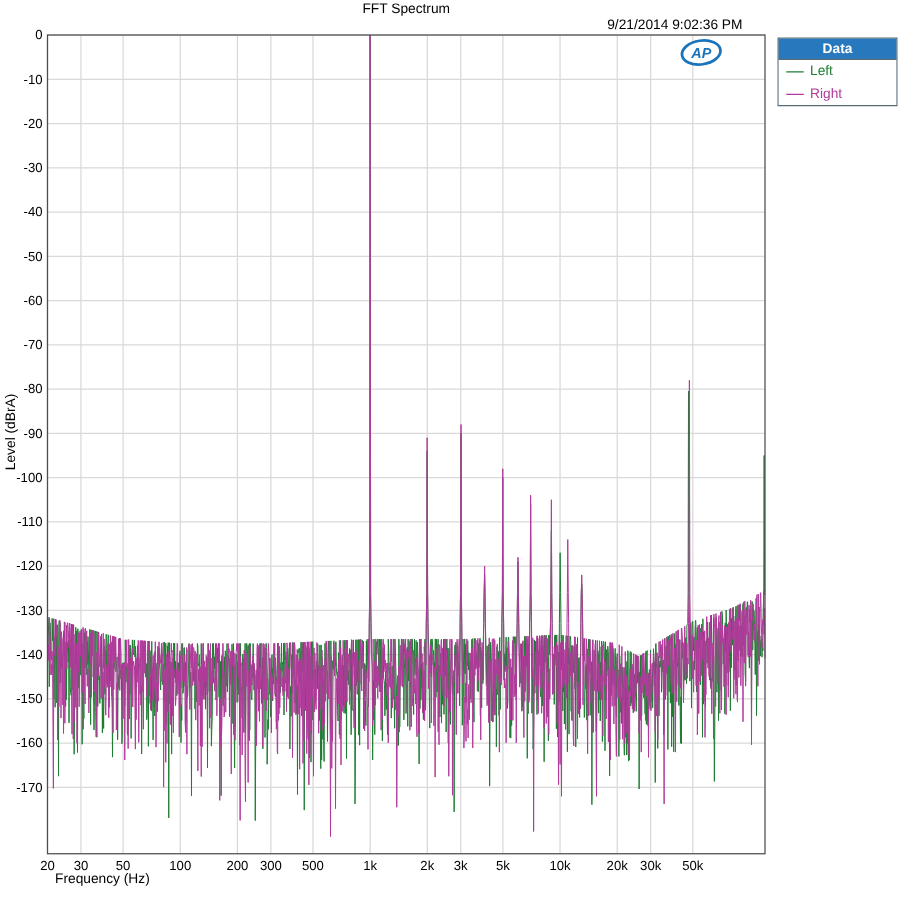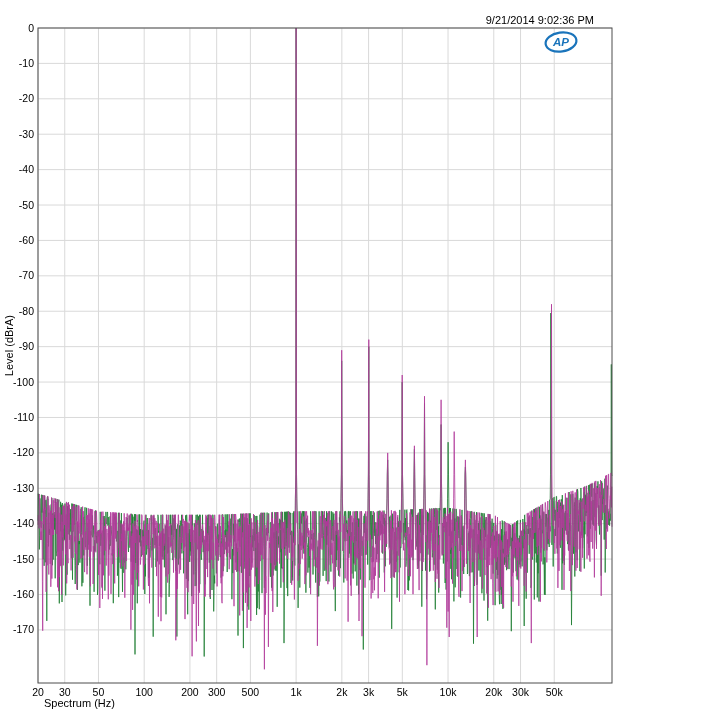--- a/index.html
+++ b/index.html
@@ -88,24 +88,36 @@
       <text x="34" y="562.581081081081" text-anchor="end" font-size="10.5" font-family="Liberation Sans, sans-serif">-150</text>
       <line x1="38" y1="594.4864864864865" x2="612" y2="594.4864864864865" stroke="#d9d9d9" stroke-width="1"></line>
       <text x="34" y="597.9864864864865" text-anchor="end" font-size="10.5" font-family="Liberation Sans, sans-serif">-160</text>
       <line x1="38" y1="629.8918918918919" x2="612" y2="629.8918918918919" stroke="#d9d9d9" stroke-width="1"></line>
       <text x="34" y="633.3918918918919" text-anchor="end" font-size="10.5" font-family="Liberation Sans, sans-serif">-170</text>
       <path d="M38.0 520.8L38.3 493.7L38.7 499.6L39.0 509.1L39.4 549.4L39.7 535.8L40.0 498.4L40.4 510.1L40.7 524.8L41.0 527.0L41.4 527.8L41.7 494.7L42.1 512.6L42.4 507.9L42.7 495.0L43.1 559.3L43.4 533.8L43.7 511.1L44.1 565.8L44.4 495.5L44.8 514.0L45.1 500.3L45.4 562.3L45.8 500.3L46.1 499.8L46.4 506.2L46.8 620.9L47.1 497.9L47.5 496.4L47.8 499.5L48.1 498.9L48.5 546.4L48.8 512.8L49.1 533.2L49.5 529.2L49.8 535.0L50.2 522.6L50.5 522.5L50.8 507.9L51.2 504.4L51.5 528.6L51.9 497.9L52.2 541.0L52.5 565.2L52.9 513.4L53.2 559.6L53.5 513.0L53.9 521.2L54.2 514.6L54.6 529.5L54.9 512.0L55.2 578.3L55.6 498.7L55.9 522.5L56.2 550.1L56.6 553.7L56.9 556.2L57.3 499.2L57.6 539.7L57.9 551.6L58.3 502.7L58.6 502.7L58.9 499.7L59.3 603.4L59.6 568.3L60.0 563.9L60.3 535.1L60.6 501.8L61.0 531.3L61.3 504.7L61.6 541.6L62.0 602.0L62.3 503.0L62.7 543.9L63.0 550.6L63.3 528.7L63.7 541.1L64.0 506.5L64.4 539.7L64.7 531.9L65.0 503.5L65.4 534.6L65.7 595.4L66.0 557.1L66.4 514.3L66.7 545.7L67.1 574.7L67.4 511.6L67.7 506.2L68.1 534.4L68.4 502.5L68.7 527.1L69.1 507.9L69.4 539.8L69.8 513.2L70.1 531.6L70.4 509.2L70.8 525.6L71.1 545.3L71.4 558.2L71.8 503.5L72.1 531.8L72.5 579.7L72.8 503.8L73.1 531.6L73.5 506.0L73.8 519.4L74.1 524.9L74.5 504.3L74.8 552.3L75.2 584.0L75.5 565.2L75.8 504.7L76.2 504.8L76.5 520.4L76.9 505.0L77.2 575.9L77.5 589.8L77.9 524.3L78.2 565.1L78.5 531.0L78.9 537.9L79.2 544.1L79.6 541.1L79.9 562.7L80.2 530.5L80.6 515.3L80.9 536.5L81.2 507.2L81.6 532.7L81.9 586.3L82.3 537.7L82.6 561.9L82.9 582.8L83.3 519.6L83.6 517.1L83.9 555.4L84.3 527.0L84.6 518.8L85.0 507.3L85.3 544.2L85.6 547.2L86.0 530.2L86.3 515.1L86.6 507.8L87.0 547.8L87.3 565.8L87.7 527.8L88.0 523.3L88.3 526.8L88.7 544.6L89.0 519.4L89.4 555.3L89.7 566.7L90.0 605.7L90.4 531.1L90.7 551.3L91.0 535.0L91.4 535.1L91.7 529.3L92.1 519.8L92.4 515.4L92.7 537.3L93.1 534.3L93.4 530.5L93.7 525.5L94.1 591.8L94.4 552.6L94.8 540.1L95.1 550.8L95.4 510.4L95.8 513.6L96.1 536.9L96.4 536.1L96.8 543.3L97.1 531.8L97.5 595.0L97.8 588.1L98.1 530.3L98.5 533.0L98.8 536.5L99.2 530.4L99.5 553.9L99.8 564.3L100.2 511.8L100.5 526.4L100.8 545.8L101.2 532.8L101.5 534.6L101.9 541.5L102.2 588.2L102.5 575.8L102.9 540.2L103.2 516.2L103.5 521.2L103.9 555.3L104.2 516.0L104.6 526.3L104.9 590.7L105.2 528.1L105.6 527.3L105.9 511.9L106.2 523.1L106.6 523.8L106.9 521.7L107.3 512.0L107.6 512.0L107.9 525.6L108.3 517.1L108.6 554.9L108.9 544.2L109.3 549.5L109.6 529.3L110.0 516.4L110.3 545.8L110.6 544.3L111.0 525.8L111.3 529.7L111.7 534.8L112.0 536.4L112.3 555.7L112.7 553.2L113.0 549.2L113.3 603.2L113.7 544.2L114.0 514.0L114.4 516.4L114.7 519.9L115.0 520.7L115.4 530.8L115.7 516.4L116.0 518.7L116.4 541.3L116.7 538.4L117.1 530.9L117.4 575.7L117.7 572.1L118.1 523.8L118.4 512.8L118.7 597.1L119.1 512.9L119.4 519.4L119.8 528.4L120.1 562.7L120.4 528.8L120.8 520.4L121.1 568.9L121.4 513.1L121.8 556.4L122.1 557.1L122.5 591.9L122.8 532.9L123.1 530.1L123.5 547.9L123.8 572.8L124.2 557.5L124.5 562.6L124.8 530.5L125.2 537.4L125.5 549.0L125.8 569.3L126.2 555.2L126.5 532.0L126.9 522.4L127.2 518.0L127.5 528.6L127.9 536.4L128.2 547.6L128.5 552.0L128.9 529.5L129.2 515.7L129.6 525.6L129.9 547.7L130.2 544.3L130.6 538.7L130.9 531.3L131.2 561.7L131.6 513.8L131.9 514.7L132.3 535.7L132.6 514.6L132.9 579.5L133.3 555.2L133.6 562.1L133.9 516.7L134.3 526.3L134.6 514.1L135.0 654.4L135.3 557.3L135.6 514.2L136.0 563.0L136.3 547.5L136.7 529.3L137.0 554.0L137.3 603.3L137.7 530.2L138.0 552.1L138.3 565.5L138.7 535.9L139.0 514.4L139.4 542.2L139.7 514.5L140.0 542.3L140.4 529.0L140.7 546.3L141.0 540.5L141.4 556.6L141.7 553.3L142.1 529.7L142.4 538.3L142.7 530.3L143.1 536.6L143.4 546.5L143.7 523.2L144.1 520.6L144.4 551.4L144.8 594.0L145.1 563.8L145.4 576.4L145.8 515.8L146.1 514.8L146.4 554.6L146.8 550.9L147.1 518.5L147.5 518.0L147.8 537.5L148.1 549.1L148.5 530.0L148.8 577.9L149.2 567.5L149.5 548.4L149.8 557.8L150.2 556.2L150.5 545.7L150.8 534.9L151.2 514.8L151.5 520.1L151.9 550.4L152.2 544.8L152.5 537.9L152.9 559.8L153.2 636.7L153.5 516.7L153.9 515.7L154.2 520.1L154.6 535.2L154.9 545.0L155.2 534.5L155.6 528.0L155.9 566.9L156.2 558.2L156.6 536.2L156.9 537.0L157.3 561.4L157.6 549.7L157.9 514.8L158.3 516.7L158.6 532.6L158.9 530.9L159.3 533.3L159.6 545.8L160.0 536.9L160.3 537.2L160.6 556.2L161.0 514.8L161.3 540.7L161.7 553.3L162.0 556.8L162.3 556.3L162.7 514.8L163.0 559.2L163.3 533.7L163.7 550.8L164.0 533.5L164.4 567.3L164.7 538.5L165.0 549.6L165.4 526.6L165.7 525.6L166.0 614.3L166.4 523.9L166.7 514.8L167.1 531.6L167.4 553.5L167.7 526.4L168.1 527.0L168.4 552.7L168.7 537.0L169.1 596.9L169.4 584.4L169.8 573.2L170.1 514.8L170.4 535.3L170.8 514.8L171.1 546.2L171.4 525.4L171.8 534.8L172.1 527.3L172.5 514.8L172.8 560.1L173.1 540.2L173.5 537.4L173.8 518.3L174.2 530.2L174.5 515.1L174.8 514.8L175.2 557.7L175.5 520.7L175.8 570.8L176.2 549.0L176.5 528.9L176.9 636.5L177.2 529.0L177.5 524.4L177.9 528.6L178.2 546.7L178.5 564.5L178.9 539.8L179.2 534.5L179.6 525.4L179.9 558.5L180.2 520.6L180.6 522.6L180.9 549.1L181.2 548.2L181.6 514.8L181.9 553.4L182.3 538.4L182.6 523.9L182.9 526.3L183.3 534.3L183.6 573.3L183.9 543.2L184.3 543.8L184.6 544.6L185.0 546.4L185.3 530.7L185.6 515.3L186.0 531.8L186.3 578.9L186.7 514.8L187.0 522.3L187.3 579.3L187.7 614.3L188.0 533.2L188.3 581.1L188.7 528.1L189.0 523.3L189.4 528.6L189.7 561.9L190.0 529.2L190.4 551.3L190.7 535.0L191.0 555.7L191.4 521.5L191.7 596.1L192.1 554.5L192.4 514.8L192.7 545.6L193.1 549.3L193.4 554.5L193.7 574.4L194.1 523.5L194.4 523.4L194.8 530.9L195.1 586.1L195.4 571.4L195.8 531.5L196.1 514.8L196.4 585.8L196.8 548.2L197.1 514.8L197.5 514.8L197.8 524.8L198.1 523.0L198.5 516.3L198.8 591.0L199.2 516.2L199.5 514.8L199.8 584.2L200.2 514.8L200.5 540.4L200.8 552.5L201.2 559.9L201.5 559.5L201.9 529.0L202.2 542.3L202.5 514.8L202.9 535.9L203.2 552.1L203.5 538.2L203.9 551.5L204.2 656.5L204.6 586.8L204.9 539.7L205.2 584.3L205.6 556.0L205.9 531.1L206.2 527.4L206.6 541.7L206.9 517.8L207.3 560.2L207.6 533.9L207.9 514.8L208.3 535.1L208.6 514.8L208.9 538.4L209.3 562.7L209.6 535.8L210.0 525.9L210.3 599.0L210.6 541.1L211.0 523.3L211.3 517.7L211.7 541.3L212.0 590.0L212.3 535.8L212.7 514.8L213.0 514.8L213.3 517.9L213.7 611.4L214.0 590.3L214.4 575.6L214.7 583.4L215.0 545.3L215.4 537.4L215.7 526.3L216.0 539.0L216.4 573.4L216.7 549.1L217.1 545.1L217.4 524.2L217.7 523.7L218.1 560.7L218.4 534.6L218.7 547.0L219.1 526.7L219.4 519.5L219.8 537.9L220.1 557.1L220.4 557.1L220.8 541.4L221.1 577.7L221.5 537.6L221.8 531.2L222.1 514.6L222.5 546.6L222.8 514.6L223.1 571.2L223.5 548.2L223.8 538.8L224.2 554.1L224.5 530.2L224.8 529.5L225.2 514.4L225.5 537.2L225.8 529.6L226.2 532.2L226.5 553.1L226.9 514.4L227.2 572.0L227.5 523.3L227.9 514.3L228.2 527.4L228.5 525.2L228.9 541.7L229.2 526.2L229.6 556.9L229.9 557.4L230.2 518.6L230.6 526.7L230.9 542.5L231.2 531.0L231.6 514.2L231.9 599.2L232.3 552.9L232.6 549.0L232.9 573.1L233.3 523.8L233.6 555.5L234.0 514.1L234.3 528.6L234.6 541.5L235.0 522.7L235.3 520.1L235.6 524.1L236.0 562.4L236.3 543.5L236.7 555.3L237.0 571.3L237.3 552.9L237.7 547.9L238.0 635.6L238.3 519.6L238.7 520.4L239.0 522.1L239.4 518.5L239.7 545.3L240.0 546.7L240.4 526.2L240.7 513.8L241.0 513.7L241.4 572.8L241.7 514.2L242.1 524.5L242.4 537.3L242.7 513.7L243.1 530.5L243.4 648.1L243.7 523.8L244.1 568.7L244.4 562.3L244.8 518.4L245.1 531.4L245.4 543.0L245.8 568.6L246.1 513.5L246.5 571.6L246.8 592.5L247.1 518.0L247.5 606.4L247.8 599.6L248.1 524.9L248.5 539.8L248.8 609.7L249.2 513.4L249.5 518.5L249.8 576.0L250.2 513.3L250.5 537.0L250.8 536.5L251.2 551.1L251.5 544.7L251.9 562.9L252.2 535.3L252.5 547.3L252.9 531.6L253.2 528.8L253.5 535.5L253.9 551.0L254.2 515.1L254.6 540.8L254.9 532.3L255.2 539.0L255.6 576.3L255.9 516.0L256.2 575.0L256.6 614.9L256.9 515.9L257.3 608.1L257.6 525.4L257.9 534.7L258.3 591.5L258.6 542.8L259.0 600.1L259.3 609.2L259.6 542.9L260.0 514.6L260.3 536.3L260.6 554.7L261.0 513.3L261.3 512.8L261.7 545.3L262.0 593.2L262.3 546.2L262.7 512.8L263.0 522.4L263.3 527.8L263.7 543.8L264.0 549.9L264.4 587.9L264.7 512.7L265.0 545.3L265.4 580.9L265.7 540.9L266.0 529.3L266.4 528.3L266.7 535.2L267.1 512.6L267.4 536.1L267.7 527.5L268.1 526.9L268.4 533.1L268.7 513.4L269.1 534.2L269.4 539.4L269.8 541.5L270.1 568.2L270.4 576.8L270.8 522.1L271.1 531.7L271.5 587.7L271.8 531.3L272.1 512.4L272.5 512.3L272.8 549.3L273.1 575.5L273.5 532.5L273.8 538.0L274.2 523.9L274.5 564.9L274.8 532.4L275.2 570.4L275.5 544.1L275.8 512.2L276.2 570.8L276.5 539.5L276.9 512.1L277.2 606.8L277.5 512.1L277.9 530.3L278.2 544.3L278.5 536.4L278.9 547.7L279.2 538.1L279.6 518.8L279.9 519.7L280.2 552.2L280.6 519.9L280.9 587.8L281.2 511.9L281.6 568.3L281.9 543.0L282.3 540.3L282.6 511.9L282.9 527.4L283.3 532.7L283.6 528.5L284.0 643.1L284.3 610.1L284.6 511.8L285.0 548.8L285.3 524.6L285.6 511.8L286.0 546.1L286.3 530.6L286.7 511.7L287.0 588.1L287.3 511.7L287.7 596.1L288.0 511.6L288.3 511.6L288.7 528.2L289.0 547.6L289.4 523.4L289.7 511.9L290.0 516.9L290.4 534.8L290.7 513.0L291.0 583.0L291.4 553.6L291.7 530.8L292.1 577.2L292.4 560.9L292.7 580.5L293.1 512.9L293.4 542.7L293.7 511.4L294.1 526.3L294.4 536.5L294.8 565.6L295.1 532.5L295.4 498.9L295.8 474.1L296.1 28.0L296.5 474.1L296.8 498.9L297.1 511.3L297.5 529.3L297.8 533.6L298.1 607.9L298.5 544.5L298.8 575.7L299.2 511.3L299.5 539.9L299.8 587.6L300.2 527.2L300.5 516.3L300.8 545.7L301.2 513.4L301.5 523.4L301.9 515.3L302.2 511.3L302.5 511.3L302.9 532.9L303.2 548.5L303.5 511.3L303.9 553.6L304.2 511.3L304.6 544.5L304.9 553.6L305.2 520.6L305.6 561.3L305.9 592.7L306.2 528.4L306.6 518.6L306.9 542.5L307.3 544.3L307.6 547.6L307.9 572.6L308.3 551.1L308.6 536.7L309.0 567.6L309.3 546.6L309.6 560.4L310.0 587.9L310.3 567.4L310.6 511.3L311.0 520.6L311.3 536.3L311.7 539.5L312.0 534.0L312.3 537.7L312.7 540.9L313.0 574.5L313.3 555.2L313.7 532.9L314.0 547.7L314.4 537.8L314.7 511.3L315.0 511.3L315.4 568.2L315.7 582.6L316.0 511.3L316.4 524.7L316.7 538.1L317.1 549.6L317.4 596.8L317.7 547.6L318.1 546.5L318.4 557.1L318.7 596.4L319.1 511.3L319.4 541.2L319.8 581.6L320.1 547.8L320.4 546.5L320.8 537.5L321.1 511.3L321.5 511.3L321.8 529.1L322.1 537.9L322.5 511.3L322.8 520.0L323.1 575.9L323.5 535.3L323.8 526.8L324.2 511.3L324.5 537.2L324.8 570.8L325.2 559.0L325.5 535.6L325.8 517.9L326.2 581.1L326.5 511.3L326.9 544.8L327.2 521.2L327.5 535.4L327.9 513.0L328.2 540.1L328.5 551.0L328.9 581.5L329.2 520.3L329.6 511.3L329.9 511.3L330.2 531.8L330.6 555.4L330.9 571.6L331.3 527.6L331.6 511.3L331.9 539.8L332.3 530.5L332.6 525.0L332.9 512.3L333.3 541.0L333.6 515.0L334.0 513.7L334.3 544.6L334.6 565.4L335.0 578.3L335.3 611.1L335.6 530.9L336.0 566.9L336.3 511.3L336.7 560.1L337.0 551.7L337.3 531.2L337.7 550.3L338.0 537.6L338.3 539.7L338.7 575.7L339.0 549.7L339.4 517.4L339.7 521.7L340.0 511.3L340.4 568.2L340.7 551.8L341.0 498.9L341.4 474.1L341.7 360.8L342.1 474.1L342.4 498.9L342.7 511.3L343.1 519.8L343.4 553.5L343.8 582.5L344.1 536.3L344.4 515.1L344.8 511.3L345.1 541.3L345.4 511.3L345.8 511.3L346.1 516.8L346.5 531.9L346.8 520.4L347.1 541.0L347.5 530.1L347.8 534.1L348.1 511.3L348.5 511.3L348.8 557.8L349.2 511.3L349.5 536.9L349.8 553.6L350.2 523.6L350.5 511.3L350.8 555.7L351.2 533.0L351.5 532.1L351.9 573.6L352.2 536.2L352.5 522.4L352.9 537.7L353.2 578.5L353.5 539.9L353.9 563.5L354.2 548.9L354.6 535.6L354.9 511.3L355.2 571.4L355.6 517.6L355.9 516.0L356.3 541.1L356.6 511.3L356.9 585.6L357.3 513.0L357.6 511.3L357.9 548.4L358.3 518.5L358.6 594.4L359.0 529.3L359.3 518.7L359.6 569.9L360.0 548.6L360.3 579.5L360.6 529.5L361.0 528.3L361.3 511.3L361.7 549.3L362.0 555.8L362.3 540.9L362.7 544.2L363.0 551.5L363.3 649.5L363.7 520.3L364.0 515.8L364.4 532.9L364.7 513.7L365.0 516.2L365.4 530.6L365.7 554.8L366.0 516.3L366.4 541.2L366.7 536.3L367.1 528.7L367.4 531.0L367.7 564.6L368.1 498.9L368.4 474.1L368.8 346.6L369.1 474.1L369.4 498.9L369.8 580.2L370.1 575.6L370.4 511.2L370.8 531.9L371.1 557.4L371.5 528.0L371.8 511.1L372.1 539.1L372.5 515.1L372.8 530.5L373.1 561.7L373.5 528.6L373.8 532.7L374.2 512.5L374.5 525.9L374.8 535.9L375.2 522.2L375.5 544.1L375.8 534.2L376.2 528.9L376.5 559.2L376.9 536.3L377.2 530.8L377.5 525.7L377.9 554.1L378.2 510.9L378.5 522.1L378.9 568.2L379.2 577.7L379.6 510.8L379.9 510.8L380.2 534.3L380.6 520.9L380.9 527.9L381.3 523.9L381.6 533.9L381.9 533.7L382.3 525.0L382.6 553.5L382.9 514.7L383.3 522.7L383.6 524.0L384.0 510.6L384.3 572.5L384.6 517.9L385.0 524.6L385.3 566.3L385.6 520.7L386.0 530.9L386.3 546.9L386.7 510.5L387.0 498.9L387.3 474.1L387.7 459.9L388.0 474.1L388.3 498.9L388.7 516.2L389.0 527.1L389.4 547.6L389.7 516.7L390.0 537.5L390.4 563.3L390.7 534.4L391.0 515.5L391.4 524.3L391.7 628.9L392.1 552.9L392.4 513.7L392.7 531.5L393.1 527.6L393.4 554.4L393.8 555.8L394.1 577.4L394.4 549.4L394.8 531.9L395.1 569.1L395.4 528.2L395.8 540.7L396.1 527.5L396.5 561.7L396.8 551.3L397.1 597.6L397.5 517.3L397.8 521.1L398.1 525.2L398.5 531.1L398.8 521.2L399.2 572.3L399.5 519.1L399.8 509.9L400.2 567.5L400.5 521.1L400.8 548.1L401.2 539.5L401.5 498.9L401.9 474.1L402.2 382.1L402.5 474.1L402.9 498.9L403.2 544.1L403.5 523.0L403.9 537.5L404.2 536.5L404.6 520.2L404.9 509.7L405.2 540.2L405.6 518.1L405.9 566.8L406.3 561.4L406.6 510.3L406.9 509.6L407.3 520.2L407.6 536.4L407.9 590.0L408.3 569.3L408.6 590.5L409.0 553.8L409.3 580.4L409.6 542.2L410.0 537.3L410.3 519.8L410.6 521.5L411.0 509.4L411.3 514.3L411.7 509.4L412.0 532.1L412.3 547.6L412.7 509.3L413.0 560.2L413.3 524.3L413.7 498.9L414.0 474.1L414.4 449.3L414.7 474.1L415.0 498.9L415.4 522.4L415.7 530.5L416.0 537.1L416.4 540.5L416.7 546.6L417.1 532.4L417.4 514.9L417.7 565.5L418.1 513.4L418.4 568.5L418.8 525.3L419.1 543.4L419.4 526.4L419.8 509.0L420.1 547.1L420.4 514.1L420.8 509.0L421.1 532.6L421.5 514.4L421.8 606.7L422.1 511.6L422.5 571.0L422.8 515.2L423.1 535.0L423.5 519.1L423.8 498.9L424.2 474.1L424.5 403.3L424.8 474.1L425.2 498.9L425.5 570.6L425.8 557.0L426.2 535.2L426.5 599.2L426.9 580.4L427.2 535.2L427.5 511.9L427.9 554.6L428.2 512.8L428.5 530.8L428.9 513.6L429.2 533.8L429.6 571.6L429.9 508.8L430.2 526.8L430.6 540.7L430.9 520.8L431.3 528.0L431.6 508.5L431.9 544.5L432.3 557.4L432.6 552.5L432.9 545.3L433.3 508.4L433.6 541.9L434.0 564.7L434.3 508.4L434.6 514.6L435.0 541.0L435.3 609.4L435.6 508.3L436.0 508.3L436.3 513.5L436.7 529.9L437.0 508.2L437.3 569.8L437.7 510.9L438.0 537.5L438.3 526.2L438.7 592.6L439.0 508.1L439.4 523.7L439.7 508.1L440.0 510.2L440.4 498.9L440.7 474.1L441.1 424.5L441.4 474.1L441.7 498.9L442.1 553.4L442.4 554.7L442.7 523.1L443.1 529.9L443.4 563.5L443.8 508.3L444.1 527.8L444.4 507.9L444.8 524.9L445.1 583.0L445.4 507.9L445.8 561.5L446.1 589.6L446.5 527.3L446.8 521.9L447.1 561.5L447.5 498.9L447.8 474.1L448.1 442.2L448.5 474.1L448.8 498.9L449.2 536.1L449.5 508.0L449.8 534.0L450.2 568.8L450.5 508.1L450.8 553.7L451.2 532.1L451.5 579.2L451.9 531.1L452.2 543.0L452.5 526.7L452.9 508.5L453.2 515.5L453.6 536.0L453.9 601.4L454.2 508.7L454.6 530.7L454.9 518.5L455.2 587.3L455.6 533.1L455.9 509.0L456.3 509.0L456.6 513.0L456.9 569.0L457.3 517.0L457.6 576.5L457.9 516.9L458.3 516.5L458.6 530.5L459.0 538.1L459.3 517.2L459.6 534.8L460.0 551.0L460.3 537.6L460.6 597.6L461.0 533.4L461.3 515.6L461.7 544.9L462.0 509.9L462.3 549.4L462.7 557.2L463.0 526.3L463.3 541.6L463.7 574.0L464.0 529.7L464.4 529.1L464.7 498.9L465.0 474.1L465.4 467.0L465.7 474.1L466.1 498.9L466.4 524.6L466.7 514.3L467.1 540.1L467.4 574.0L467.7 572.8L468.1 546.4L468.4 533.1L468.8 545.8L469.1 531.4L469.4 576.1L469.8 519.1L470.1 532.4L470.4 547.9L470.8 511.3L471.1 518.4L471.5 511.4L471.8 537.2L472.1 572.3L472.5 547.4L472.8 537.2L473.1 529.4L473.5 643.7L473.8 575.7L474.2 511.8L474.5 586.0L474.8 560.4L475.2 530.7L475.5 525.5L475.8 523.9L476.2 520.3L476.5 512.2L476.9 584.9L477.2 583.6L477.5 556.5L477.9 534.1L478.2 553.2L478.6 523.1L478.9 570.5L479.2 520.7L479.6 559.0L479.9 517.4L480.2 576.7L480.6 529.6L480.9 545.7L481.3 512.9L481.6 552.8L481.9 593.3L482.3 538.6L482.6 513.9L482.9 513.1L483.3 517.3L483.6 530.3L484.0 600.6L484.3 513.4L484.6 558.0L485.0 559.6L485.3 519.7L485.6 536.9L486.0 517.8L486.3 517.0L486.7 521.2L487.0 567.1L487.3 547.8L487.7 620.7L488.0 558.0L488.3 518.0L488.7 516.3L489.0 556.4L489.4 527.8L489.7 514.3L490.0 533.9L490.4 547.8L490.7 521.3L491.1 524.8L491.4 536.2L491.7 545.5L492.1 518.7L492.4 528.7L492.7 533.9L493.1 573.6L493.4 528.5L493.8 522.9L494.1 540.7L494.4 535.7L494.8 547.9L495.1 605.2L495.4 562.5L495.8 524.7L496.1 541.5L496.5 569.8L496.8 531.7L497.1 578.7L497.5 557.4L497.8 575.0L498.1 534.0L498.5 538.7L498.8 551.1L499.2 594.9L499.5 604.2L499.8 534.8L500.2 589.8L500.5 547.0L500.8 536.4L501.2 604.0L501.5 529.2L501.9 595.0L502.2 520.5L502.5 522.1L502.9 608.9L503.2 548.8L503.6 553.8L503.9 533.2L504.2 521.2L504.6 564.8L504.9 531.7L505.2 562.6L505.6 534.2L505.9 540.5L506.3 540.4L506.6 570.2L506.9 540.6L507.3 553.1L507.6 539.5L507.9 557.1L508.3 539.2L508.6 559.9L509.0 569.1L509.3 551.5L509.6 524.6L510.0 546.2L510.3 525.0L510.6 533.7L511.0 548.1L511.3 631.2L511.7 537.8L512.0 550.9L512.3 524.5L512.7 559.2L513.0 524.0L513.3 572.6L513.7 538.7L514.0 533.9L514.4 547.4L514.7 533.2L515.0 558.3L515.4 542.6L515.7 555.0L516.1 571.2L516.4 526.3L516.7 521.1L517.1 579.5L517.4 524.7L517.7 520.4L518.1 578.3L518.4 580.5L518.8 538.3L519.1 564.5L519.4 535.7L519.8 537.0L520.1 567.3L520.4 519.9L520.8 561.5L521.1 547.5L521.5 551.4L521.8 530.8L522.1 566.4L522.5 546.0L522.8 519.0L523.1 527.8L523.5 548.2L523.8 529.4L524.2 626.0L524.5 515.1L524.8 514.8L525.2 533.9L525.5 531.1L525.8 563.5L526.2 598.7L526.5 537.7L526.9 525.0L527.2 572.7L527.5 534.6L527.9 528.8L528.2 530.1L528.6 533.8L528.9 516.7L529.2 553.8L529.6 528.7L529.9 528.2L530.2 537.4L530.6 527.9L530.9 587.8L531.3 585.0L531.6 544.1L531.9 510.5L532.3 559.6L532.6 549.8L532.9 517.0L533.3 538.6L533.6 509.5L534.0 510.1L534.3 599.5L534.6 508.9L535.0 533.8L535.3 553.4L535.6 508.3L536.0 536.8L536.3 562.5L536.7 524.1L537.0 507.5L537.3 597.4L537.7 531.8L538.0 573.3L538.3 528.1L538.7 551.5L539.0 601.5L539.4 506.8L539.7 529.5L540.0 515.3L540.4 517.7L540.7 552.6L541.1 519.3L541.4 547.8L541.7 529.9L542.1 533.3L542.4 504.4L542.7 509.3L543.1 564.4L543.4 528.3L543.8 512.2L544.1 564.5L544.4 594.5L544.8 557.4L545.1 595.0L545.4 513.9L545.8 514.7L546.1 526.7L546.5 514.1L546.8 550.3L547.1 532.0L547.5 543.5L547.8 517.7L548.1 544.2L548.5 511.1L548.8 509.9L549.2 547.0L549.5 500.0L549.8 499.8L550.2 498.9L550.5 474.1L550.8 313.0L551.2 474.1L551.5 498.9L551.9 544.9L552.2 530.1L552.5 498.1L552.9 524.7L553.2 566.5L553.6 500.3L553.9 497.3L554.2 497.1L554.6 514.5L554.9 520.6L555.2 509.8L555.6 536.0L555.9 523.8L556.3 496.4L556.6 496.3L556.9 507.0L557.3 553.5L557.6 508.5L557.9 501.8L558.3 519.8L558.6 527.4L559.0 512.2L559.3 518.0L559.6 505.2L560.0 514.2L560.3 547.8L560.6 502.6L561.0 512.1L561.3 499.3L561.7 513.8L562.0 589.8L562.3 495.1L562.7 563.3L563.0 505.4L563.4 519.8L563.7 537.0L564.0 512.8L564.4 564.9L564.7 517.0L565.0 513.2L565.4 511.0L565.7 530.5L566.1 497.7L566.4 512.5L566.7 530.9L567.1 513.1L567.4 528.2L567.7 544.1L568.1 531.1L568.4 549.8L568.8 509.6L569.1 492.0L569.4 517.7L569.8 545.1L570.1 522.9L570.4 531.1L570.8 494.3L571.1 554.6L571.5 625.1L571.8 583.9L572.1 525.7L572.5 524.6L572.8 493.8L573.1 506.2L573.5 553.7L573.8 536.5L574.2 519.7L574.5 502.4L574.8 576.5L575.2 497.6L575.5 530.2L575.9 552.4L576.2 520.4L576.5 494.4L576.9 532.3L577.2 560.2L577.5 489.1L577.9 491.9L578.2 508.5L578.6 531.4L578.9 515.2L579.2 514.6L579.6 502.7L579.9 571.1L580.2 498.3L580.6 521.7L580.9 488.0L581.3 506.3L581.6 535.4L581.9 501.8L582.3 499.1L582.6 548.3L582.9 537.3L583.3 537.4L583.6 525.1L584.0 492.1L584.3 568.5L584.6 486.7L585.0 534.3L585.3 494.7L585.6 495.4L586.0 516.1L586.3 486.1L586.7 512.9L587.0 492.8L587.3 536.3L587.7 535.0L588.0 530.2L588.4 522.5L588.7 485.1L589.0 548.0L589.4 516.0L589.7 484.7L590.0 516.8L590.4 528.7L590.7 491.9L591.1 484.2L591.4 484.1L591.7 496.7L592.1 483.8L592.4 514.5L592.7 524.4L593.1 500.0L593.4 521.0L593.8 525.7L594.1 491.4L594.4 482.9L594.8 516.9L595.1 506.3L595.4 495.4L595.8 493.1L596.1 538.8L596.5 545.0L596.8 494.9L597.1 486.0L597.5 494.0L597.8 481.5L598.1 481.4L598.5 524.0L598.8 505.4L599.2 525.5L599.5 534.5L599.8 514.3L600.2 491.7L600.5 498.4L600.9 505.9L601.2 575.7L601.5 481.3L601.9 481.4L602.2 520.1L602.5 486.9L602.9 504.1L603.2 488.5L603.6 501.0L603.9 515.7L604.2 539.6L604.6 504.6L604.9 478.7L605.2 572.5L605.6 514.6L605.9 505.0L606.3 516.9L606.6 528.6L606.9 499.1L607.3 485.6L607.6 513.4L607.9 508.8L608.3 524.9L608.6 512.7L609.0 511.8L609.3 510.8L609.6 525.7L610.0 513.7L610.3 520.7L610.6 487.2L611.0 474.1L611.3 364.4L611.7 474.1L612.0 475.9" fill="none" stroke="#1e7d32" stroke-width="0.8"></path>
       <path d="M38.0 524.9L38.3 515.3L38.7 517.1L39.0 528.4L39.4 494.0L39.7 495.2L40.0 509.4L40.4 520.1L40.7 540.0L41.0 531.5L41.4 540.0L41.7 521.1L42.1 538.5L42.4 581.3L42.7 630.7L43.1 495.1L43.4 518.4L43.7 524.3L44.1 508.8L44.4 529.4L44.8 495.6L45.1 502.1L45.4 510.1L45.8 507.3L46.1 591.9L46.4 517.0L46.8 520.0L47.1 565.3L47.5 543.5L47.8 496.4L48.1 496.5L48.5 524.0L48.8 574.5L49.1 505.3L49.5 511.1L49.8 524.2L50.2 563.9L50.5 510.8L50.8 586.8L51.2 562.4L51.5 497.5L51.9 578.6L52.2 514.8L52.5 534.8L52.9 531.1L53.2 500.2L53.5 534.9L53.9 498.2L54.2 498.3L54.6 503.6L54.9 511.8L55.2 518.1L55.6 502.5L55.9 498.8L56.2 534.0L56.6 509.7L56.9 502.0L57.3 559.7L57.6 587.3L57.9 499.4L58.3 511.5L58.6 591.2L58.9 512.9L59.3 577.2L59.6 525.9L60.0 507.2L60.3 537.1L60.6 565.8L61.0 536.4L61.3 514.7L61.6 594.6L62.0 521.8L62.3 531.8L62.7 537.4L63.0 506.0L63.3 565.4L63.7 535.6L64.0 504.7L64.4 525.0L64.7 506.8L65.0 512.5L65.4 515.9L65.7 554.4L66.0 526.8L66.4 501.9L66.7 583.4L67.1 503.1L67.4 534.2L67.7 549.4L68.1 563.2L68.4 502.5L68.7 529.0L69.1 507.8L69.4 504.7L69.8 549.1L70.1 535.8L70.4 535.0L70.8 547.8L71.1 570.4L71.4 539.0L71.8 530.0L72.1 506.3L72.5 530.7L72.8 518.3L73.1 557.8L73.5 504.0L73.8 524.8L74.1 504.2L74.5 541.4L74.8 536.4L75.2 543.8L75.5 543.7L75.8 553.7L76.2 506.7L76.5 569.9L76.9 589.5L77.2 557.8L77.5 521.6L77.9 527.0L78.2 505.4L78.5 540.7L78.9 505.6L79.2 510.7L79.6 531.3L79.9 533.5L80.2 529.3L80.6 508.9L80.9 558.7L81.2 534.3L81.6 542.9L81.9 557.9L82.3 526.5L82.6 506.6L82.9 534.6L83.3 511.2L83.6 549.6L83.9 519.1L84.3 566.1L84.6 572.1L85.0 550.6L85.3 534.1L85.6 531.8L86.0 549.8L86.3 516.5L86.6 515.0L87.0 574.3L87.3 520.3L87.7 515.1L88.0 527.0L88.3 508.3L88.7 549.7L89.0 513.5L89.4 556.8L89.7 514.2L90.0 508.8L90.4 586.3L90.7 509.0L91.0 551.7L91.4 509.2L91.7 528.7L92.1 528.9L92.4 509.5L92.7 509.6L93.1 584.0L93.4 546.1L93.7 557.0L94.1 554.2L94.4 543.1L94.8 511.2L95.1 533.9L95.4 522.6L95.8 552.3L96.1 533.6L96.4 510.7L96.8 521.8L97.1 543.1L97.5 541.3L97.8 531.2L98.1 537.7L98.5 575.0L98.8 530.7L99.2 541.7L99.5 529.7L99.8 608.0L100.2 552.3L100.5 520.2L100.8 534.1L101.2 517.7L101.5 511.8L101.9 586.8L102.2 530.5L102.5 598.9L102.9 511.6L103.2 518.6L103.5 575.3L103.9 536.7L104.2 533.6L104.6 526.1L104.9 540.5L105.2 550.7L105.6 523.6L105.9 518.3L106.2 565.6L106.6 532.9L106.9 528.9L107.3 532.5L107.6 532.8L107.9 558.0L108.3 599.3L108.6 525.1L108.9 575.7L109.3 527.1L109.6 540.1L110.0 532.4L110.3 539.4L110.6 512.2L111.0 593.9L111.3 553.6L111.7 554.5L112.0 513.6L112.3 512.4L112.7 564.1L113.0 517.3L113.3 512.4L113.7 553.7L114.0 512.5L114.4 541.0L114.7 583.4L115.0 512.6L115.4 538.6L115.7 512.6L116.0 534.4L116.4 512.7L116.7 541.0L117.1 542.4L117.4 557.2L117.7 547.5L118.1 547.8L118.4 522.3L118.7 521.8L119.1 512.9L119.4 512.9L119.8 556.8L120.1 539.0L120.4 567.9L120.8 532.6L121.1 523.4L121.4 541.1L121.8 533.7L122.1 559.8L122.5 524.4L122.8 566.4L123.1 557.7L123.5 521.4L123.8 551.1L124.2 513.3L124.5 526.7L124.8 597.7L125.2 545.6L125.5 553.8L125.8 535.1L126.2 517.0L126.5 561.0L126.9 533.5L127.2 513.5L127.5 531.0L127.9 524.3L128.2 530.7L128.5 527.7L128.9 530.3L129.2 514.7L129.6 545.4L129.9 523.0L130.2 525.0L130.6 513.8L130.9 629.7L131.2 536.2L131.6 547.3L131.9 584.6L132.3 533.4L132.6 609.9L132.9 523.4L133.3 535.3L133.6 594.8L133.9 526.0L134.3 569.9L134.6 540.0L135.0 520.8L135.3 543.0L135.6 526.9L136.0 525.4L136.3 579.6L136.7 536.1L137.0 514.6L137.3 522.0L137.7 520.1L138.0 572.7L138.3 526.4L138.7 586.3L139.0 535.0L139.4 536.8L139.7 536.6L140.0 543.2L140.4 564.5L140.7 559.4L141.0 549.3L141.4 530.4L141.7 514.6L142.1 515.9L142.4 555.1L142.7 536.5L143.1 555.0L143.4 589.5L143.7 536.5L144.1 565.2L144.4 524.3L144.8 550.6L145.1 517.3L145.4 514.8L145.8 535.0L146.1 544.8L146.4 545.1L146.8 530.8L147.1 539.0L147.5 545.6L147.8 524.2L148.1 577.3L148.5 586.0L148.8 544.6L149.2 518.0L149.5 603.3L149.8 522.2L150.2 520.5L150.5 518.6L150.8 517.4L151.2 515.5L151.5 541.3L151.9 567.6L152.2 532.3L152.5 521.5L152.9 515.4L153.2 534.1L153.5 529.0L153.9 514.8L154.2 548.4L154.6 518.8L154.9 518.0L155.2 519.7L155.6 525.5L155.9 547.7L156.2 520.9L156.6 576.1L156.9 543.5L157.3 522.9L157.6 542.5L157.9 560.4L158.3 616.7L158.6 546.6L158.9 535.6L159.3 564.4L159.6 523.8L160.0 542.1L160.3 596.7L160.6 533.3L161.0 621.2L161.3 531.3L161.7 597.4L162.0 535.9L162.3 514.8L162.7 514.8L163.0 559.6L163.3 558.0L163.7 528.7L164.0 545.8L164.4 534.1L164.7 543.5L165.0 524.3L165.4 555.8L165.7 555.1L166.0 576.5L166.4 514.8L166.7 519.8L167.1 528.9L167.4 520.2L167.7 582.6L168.1 528.8L168.4 514.8L168.7 574.2L169.1 561.2L169.4 526.3L169.8 527.5L170.1 547.4L170.4 543.1L170.8 523.8L171.1 545.9L171.4 542.8L171.8 552.9L172.1 547.5L172.5 537.4L172.8 535.9L173.1 514.8L173.5 572.6L173.8 550.2L174.2 549.8L174.5 534.9L174.8 514.8L175.2 524.3L175.5 514.8L175.8 640.3L176.2 558.8L176.5 597.4L176.9 567.9L177.2 588.9L177.5 578.7L177.9 543.4L178.2 514.8L178.5 514.8L178.9 550.3L179.2 573.6L179.6 572.5L179.9 551.1L180.2 537.0L180.6 569.8L180.9 532.7L181.2 525.8L181.6 534.6L181.9 543.0L182.3 523.9L182.6 514.8L182.9 523.1L183.3 518.9L183.6 550.9L183.9 526.4L184.3 547.5L184.6 520.9L185.0 619.1L185.3 534.3L185.6 520.3L186.0 532.6L186.3 521.7L186.7 537.9L187.0 587.9L187.3 522.4L187.7 545.9L188.0 592.2L188.3 579.2L188.7 522.8L189.0 521.3L189.4 514.8L189.7 520.6L190.0 514.8L190.4 535.8L190.7 542.0L191.0 514.8L191.4 561.5L191.7 514.8L192.1 656.3L192.4 525.5L192.7 531.8L193.1 531.6L193.4 530.4L193.7 604.0L194.1 563.7L194.4 535.4L194.8 527.1L195.1 542.6L195.4 520.1L195.8 545.0L196.1 621.2L196.4 641.4L196.8 523.0L197.1 543.5L197.5 549.3L197.8 526.4L198.1 520.3L198.5 626.0L198.8 549.9L199.2 536.2L199.5 592.7L199.8 550.4L200.2 517.2L200.5 553.8L200.8 531.5L201.2 532.3L201.5 548.1L201.9 532.2L202.2 527.1L202.5 524.5L202.9 533.8L203.2 544.7L203.5 530.7L203.9 553.7L204.2 553.7L204.6 596.8L204.9 535.9L205.2 596.4L205.6 520.0L205.9 514.8L206.2 551.1L206.6 516.2L206.9 569.0L207.3 540.2L207.6 577.1L207.9 533.4L208.3 551.2L208.6 542.6L208.9 514.8L209.3 514.8L209.6 514.8L210.0 597.1L210.3 564.3L210.6 514.8L211.0 559.6L211.3 515.4L211.7 559.3L212.0 526.9L212.3 538.8L212.7 518.4L213.0 568.6L213.3 542.5L213.7 560.1L214.0 542.2L214.4 531.1L214.7 514.8L215.0 520.0L215.4 534.0L215.7 555.5L216.0 526.7L216.4 550.8L216.7 536.6L217.1 586.4L217.4 539.2L217.7 546.2L218.1 559.5L218.4 543.0L218.7 545.1L219.1 514.7L219.4 539.1L219.8 514.7L220.1 555.2L220.4 526.1L220.8 546.6L221.1 583.3L221.5 543.5L221.8 601.4L222.1 603.2L222.5 514.6L222.8 576.3L223.1 550.2L223.5 517.0L223.8 566.3L224.2 540.1L224.5 536.5L224.8 535.0L225.2 535.1L225.5 549.5L225.8 541.8L226.2 553.0L226.5 556.6L226.9 531.5L227.2 534.6L227.5 545.7L227.9 553.1L228.2 542.1L228.5 546.6L228.9 521.3L229.2 569.2L229.6 514.3L229.9 522.3L230.2 549.6L230.6 559.1L230.9 535.0L231.2 539.1L231.6 546.3L231.9 535.2L232.3 514.1L232.6 514.1L232.9 532.1L233.3 538.5L233.6 535.6L234.0 606.2L234.3 546.4L234.6 514.0L235.0 546.6L235.3 570.1L235.6 514.0L236.0 517.9L236.3 544.8L236.7 571.8L237.0 523.9L237.3 551.7L237.7 519.7L238.0 522.9L238.3 540.6L238.7 528.9L239.0 571.3L239.4 526.6L239.7 615.4L240.0 564.1L240.4 527.4L240.7 566.4L241.0 543.3L241.4 513.7L241.7 519.9L242.1 572.2L242.4 610.7L242.7 532.4L243.1 592.4L243.4 513.6L243.7 567.4L244.1 513.6L244.4 519.7L244.8 517.1L245.1 537.9L245.4 602.9L245.8 513.5L246.1 576.5L246.5 591.1L246.8 513.5L247.1 627.9L247.5 519.2L247.8 604.4L248.1 513.4L248.5 584.1L248.8 583.7L249.2 587.4L249.5 523.9L249.8 557.9L250.2 543.2L250.5 567.6L250.8 621.0L251.2 518.3L251.5 569.6L251.9 522.3L252.2 540.6L252.5 562.7L252.9 567.6L253.2 553.0L253.5 514.0L253.9 519.9L254.2 531.2L254.6 534.9L254.9 586.6L255.2 538.6L255.6 522.4L255.9 547.8L256.2 544.9L256.6 533.9L256.9 567.5L257.3 525.3L257.6 520.1L257.9 537.6L258.3 584.1L258.6 538.3L259.0 532.0L259.3 567.4L259.6 580.0L260.0 527.3L260.3 561.1L260.6 544.1L261.0 512.8L261.3 517.2L261.7 555.1L262.0 537.0L262.3 540.9L262.7 552.9L263.0 559.1L263.3 512.7L263.7 514.3L264.0 550.5L264.4 669.3L264.7 537.2L265.0 525.1L265.4 614.7L265.7 576.3L266.0 593.1L266.4 546.2L266.7 528.6L267.1 532.4L267.4 520.8L267.7 540.8L268.1 514.4L268.4 646.9L268.7 577.7L269.1 555.2L269.4 542.8L269.8 548.0L270.1 537.4L270.4 543.6L270.8 527.8L271.1 563.2L271.5 512.4L271.8 513.3L272.1 591.1L272.5 518.3L272.8 612.0L273.1 548.1L273.5 527.4L273.8 524.1L274.2 569.1L274.5 512.2L274.8 523.7L275.2 519.3L275.5 556.8L275.8 565.7L276.2 523.7L276.5 530.6L276.9 512.1L277.2 518.0L277.5 561.6L277.9 512.1L278.2 533.1L278.5 523.1L278.9 529.7L279.2 538.7L279.6 563.6L279.9 546.3L280.2 528.7L280.6 529.8L280.9 521.6L281.2 511.9L281.6 511.9L281.9 548.8L282.3 522.5L282.6 568.5L282.9 567.1L283.3 582.3L283.6 521.9L284.0 547.3L284.3 538.5L284.6 520.4L285.0 519.8L285.3 532.2L285.6 555.4L286.0 555.3L286.3 546.3L286.7 541.6L287.0 537.9L287.3 528.2L287.7 558.8L288.0 522.5L288.3 511.7L288.7 511.6L289.0 544.4L289.4 552.8L289.7 515.7L290.0 514.6L290.4 532.2L290.7 523.8L291.0 545.7L291.4 555.2L291.7 584.8L292.1 531.8L292.4 557.3L292.7 536.5L293.1 542.0L293.4 544.9L293.7 562.5L294.1 569.4L294.4 599.5L294.8 511.3L295.1 545.2L295.4 498.9L295.8 474.1L296.1 28.0L296.5 474.1L296.8 498.9L297.1 522.9L297.5 511.3L297.8 534.8L298.1 580.8L298.5 563.7L298.8 569.0L299.2 566.3L299.5 528.9L299.8 544.5L300.2 564.1L300.5 511.3L300.8 511.3L301.2 550.1L301.5 542.8L301.9 532.7L302.2 558.6L302.5 535.7L302.9 545.6L303.2 530.6L303.5 516.6L303.9 540.0L304.2 549.0L304.6 542.7L304.9 584.1L305.2 511.3L305.6 529.5L305.9 575.3L306.2 513.9L306.6 511.3L306.9 516.7L307.3 533.1L307.6 515.7L307.9 537.2L308.3 528.2L308.6 535.3L309.0 530.5L309.3 538.7L309.6 556.1L310.0 533.6L310.3 530.4L310.6 594.2L311.0 543.6L311.3 549.2L311.7 539.6L312.0 530.1L312.3 550.6L312.7 511.3L313.0 529.2L313.3 511.3L313.7 557.3L314.0 566.3L314.4 539.3L314.7 559.4L315.0 511.3L315.4 523.2L315.7 535.2L316.0 536.9L316.4 567.6L316.7 565.6L317.1 557.2L317.4 645.8L317.7 595.3L318.1 540.5L318.4 572.7L318.7 563.1L319.1 532.9L319.4 585.7L319.8 566.8L320.1 516.2L320.4 533.3L320.8 548.8L321.1 536.4L321.5 511.3L321.8 523.6L322.1 549.7L322.5 534.4L322.8 536.5L323.1 527.0L323.5 514.9L323.8 523.1L324.2 511.3L324.5 511.3L324.8 538.7L325.2 526.4L325.5 519.4L325.8 569.5L326.2 521.2L326.5 526.3L326.9 521.8L327.2 525.5L327.5 516.4L327.9 584.2L328.2 511.4L328.5 546.8L328.9 511.3L329.2 534.3L329.6 556.5L329.9 558.6L330.2 564.8L330.6 520.2L330.9 522.9L331.3 552.6L331.6 554.6L331.9 542.9L332.3 550.4L332.6 563.3L332.9 526.1L333.3 581.2L333.6 589.4L334.0 519.9L334.3 533.8L334.6 534.7L335.0 587.0L335.3 533.6L335.6 511.3L336.0 534.9L336.3 514.7L336.7 511.3L337.0 511.3L337.3 531.2L337.7 522.9L338.0 570.4L338.3 529.9L338.7 550.8L339.0 548.3L339.4 536.3L339.7 576.6L340.0 514.2L340.4 518.7L340.7 532.0L341.0 498.9L341.4 474.1L341.7 350.2L342.1 474.1L342.4 498.9L342.7 550.9L343.1 536.9L343.4 529.4L343.8 524.0L344.1 538.6L344.4 516.0L344.8 521.3L345.1 578.4L345.4 546.9L345.8 528.2L346.1 526.6L346.5 523.5L346.8 526.9L347.1 580.6L347.5 557.7L347.8 533.5L348.1 621.7L348.5 518.4L348.8 518.8L349.2 535.9L349.5 527.1L349.8 527.9L350.2 515.3L350.5 585.4L350.8 536.7L351.2 595.8L351.5 515.7L351.9 516.8L352.2 538.7L352.5 540.5L352.9 512.4L353.2 511.3L353.5 542.6L353.9 518.3L354.2 549.6L354.6 556.1L354.9 546.0L355.2 565.0L355.6 511.3L355.9 521.8L356.3 511.3L356.6 511.4L356.9 557.5L357.3 519.9L357.6 558.4L357.9 526.9L358.3 550.1L358.6 553.6L359.0 621.0L359.3 585.9L359.6 526.3L360.0 511.3L360.3 568.4L360.6 545.3L361.0 520.9L361.3 511.3L361.7 512.9L362.0 636.2L362.3 562.2L362.7 536.4L363.0 546.0L363.3 538.4L363.7 533.2L364.0 523.4L364.4 531.2L364.7 538.2L365.0 587.7L365.4 537.5L365.7 511.3L366.0 533.3L366.4 554.6L366.7 528.6L367.1 515.8L367.4 511.3L367.7 540.6L368.1 498.9L368.4 474.1L368.8 339.6L369.1 474.1L369.4 498.9L369.8 531.1L370.1 547.1L370.4 534.8L370.8 543.5L371.1 598.5L371.5 580.5L371.8 557.6L372.1 562.3L372.5 546.3L372.8 593.1L373.1 524.9L373.5 511.1L373.8 579.3L374.2 567.4L374.5 590.3L374.8 547.6L375.2 558.7L375.5 575.7L375.8 541.5L376.2 522.4L376.5 537.0L376.9 562.2L377.2 511.5L377.5 533.7L377.9 518.7L378.2 598.3L378.5 536.3L378.9 562.6L379.2 547.3L379.6 515.0L379.9 540.3L380.2 510.8L380.6 535.3L380.9 534.6L381.3 526.4L381.6 512.2L381.9 552.6L382.3 510.7L382.6 544.6L382.9 529.1L383.3 533.8L383.6 525.4L384.0 512.1L384.3 562.1L384.6 591.9L385.0 525.9L385.3 551.2L385.6 513.9L386.0 521.3L386.3 526.6L386.7 543.9L387.0 498.9L387.3 474.1L387.7 452.9L388.0 474.1L388.3 498.9L388.7 533.3L389.0 548.9L389.4 549.8L389.7 564.6L390.0 526.1L390.4 520.8L390.7 554.6L391.0 578.1L391.4 510.3L391.7 549.8L392.1 539.1L392.4 535.4L392.7 528.4L393.1 576.7L393.4 521.9L393.8 511.9L394.1 511.1L394.4 577.7L394.8 544.7L395.1 510.8L395.4 572.2L395.8 512.2L396.1 571.9L396.5 546.8L396.8 537.7L397.1 538.9L397.5 525.4L397.8 515.1L398.1 555.7L398.5 527.1L398.8 539.1L399.2 540.3L399.5 601.7L399.8 520.9L400.2 539.7L400.5 546.5L400.8 520.6L401.2 532.4L401.5 498.9L401.9 474.1L402.2 375.0L402.5 474.1L402.9 498.9L403.2 530.9L403.5 550.3L403.9 542.7L404.2 547.1L404.6 551.2L404.9 594.2L405.2 532.7L405.6 536.9L405.9 533.2L406.3 535.1L406.6 513.3L406.9 524.9L407.3 527.3L407.6 547.3L407.9 540.4L408.3 576.0L408.6 527.1L409.0 558.4L409.3 534.0L409.6 555.0L410.0 512.4L410.3 576.3L410.6 509.4L411.0 517.4L411.3 557.5L411.7 539.7L412.0 541.3L412.3 556.1L412.7 516.9L413.0 594.2L413.3 528.7L413.7 498.9L414.0 474.1L414.4 445.8L414.7 474.1L415.0 498.9L415.4 535.6L415.7 549.7L416.0 529.4L416.4 515.0L416.7 531.5L417.1 558.9L417.4 569.0L417.7 549.2L418.1 522.3L418.4 512.6L418.8 561.5L419.1 590.1L419.4 525.0L419.8 561.2L420.1 537.2L420.4 553.2L420.8 534.8L421.1 530.8L421.5 508.9L421.8 530.4L422.1 570.4L422.5 508.9L422.8 531.9L423.1 562.0L423.5 557.3L423.8 498.9L424.2 474.1L424.5 396.2L424.8 474.1L425.2 498.9L425.5 538.6L425.8 542.1L426.2 510.3L426.5 523.9L426.9 665.2L427.2 564.1L427.5 544.1L427.9 541.7L428.2 521.4L428.5 528.4L428.9 548.7L429.2 515.0L429.6 508.6L429.9 560.5L430.2 522.3L430.6 570.8L430.9 527.2L431.3 510.6L431.6 532.7L431.9 508.9L432.3 515.6L432.6 549.9L432.9 534.2L433.3 570.6L433.6 508.4L434.0 537.1L434.3 517.1L434.6 551.1L435.0 544.1L435.3 582.0L435.6 564.1L436.0 508.3L436.3 519.2L436.7 520.5L437.0 578.8L437.3 509.8L437.7 552.2L438.0 573.7L438.3 545.4L438.7 546.3L439.0 587.9L439.4 535.0L439.7 559.3L440.0 557.3L440.4 498.9L440.7 474.1L441.1 399.8L441.4 474.1L441.7 498.9L442.1 555.6L442.4 523.8L442.7 523.5L443.1 554.2L443.4 517.3L443.8 526.1L444.1 522.1L444.4 519.2L444.8 532.1L445.1 513.6L445.4 529.2L445.8 578.4L446.1 516.0L446.5 558.9L446.8 627.7L447.1 524.7L447.5 507.8L447.8 565.4L448.1 611.5L448.5 514.2L448.8 551.6L449.2 637.0L449.5 548.7L449.8 512.7L450.2 549.8L450.5 529.7L450.8 511.7L451.2 547.6L451.5 540.0L451.9 519.7L452.2 536.8L452.5 583.6L452.9 513.8L453.2 558.2L453.6 498.9L453.9 474.1L454.2 431.6L454.6 474.1L454.9 498.9L455.2 546.1L455.6 538.7L455.9 535.1L456.3 540.9L456.6 521.8L456.9 533.2L457.3 576.0L457.6 516.1L457.9 538.1L458.3 547.1L458.6 590.1L459.0 596.8L459.3 534.1L459.6 509.5L460.0 509.6L460.3 509.6L460.6 550.7L461.0 536.3L461.3 515.7L461.7 517.7L462.0 591.1L462.3 545.7L462.7 571.1L463.0 549.7L463.3 559.8L463.7 553.7L464.0 525.5L464.4 567.0L464.7 498.9L465.0 474.1L465.4 459.9L465.7 474.1L466.1 498.9L466.4 563.8L466.7 525.3L467.1 510.7L467.4 528.7L467.7 510.8L468.1 542.7L468.4 551.0L468.8 528.5L469.1 511.0L469.4 517.2L469.8 569.8L470.1 603.0L470.4 525.1L470.8 572.6L471.1 531.1L471.5 528.6L471.8 538.3L472.1 511.5L472.5 533.4L472.8 562.1L473.1 555.3L473.5 546.8L473.8 521.6L474.2 512.5L474.5 585.6L474.8 576.0L475.2 519.9L475.5 536.1L475.8 552.6L476.2 514.9L476.5 531.0L476.9 595.6L477.2 637.0L477.5 522.7L477.9 512.4L478.2 544.5L478.6 530.3L478.9 553.4L479.2 537.3L479.6 512.6L479.9 560.2L480.2 540.4L480.6 542.8L480.9 549.3L481.3 559.7L481.6 516.1L481.9 516.7L482.3 588.7L482.6 545.7L482.9 542.6L483.3 531.3L483.6 527.8L484.0 548.4L484.3 530.2L484.6 555.7L485.0 575.1L485.3 539.2L485.6 540.5L486.0 517.2L486.3 536.0L486.7 593.5L487.0 535.5L487.3 534.7L487.7 566.3L488.0 513.9L488.3 607.8L488.7 514.0L489.0 523.8L489.4 518.5L489.7 565.1L490.0 514.2L490.4 517.9L490.7 519.2L491.1 579.2L491.4 554.4L491.7 536.4L492.1 564.7L492.4 532.5L492.7 583.8L493.1 605.1L493.4 565.2L493.8 525.9L494.1 550.4L494.4 558.3L494.8 541.5L495.1 554.0L495.4 515.8L495.8 591.8L496.1 540.0L496.5 561.6L496.8 530.8L497.1 545.8L497.5 517.1L497.8 559.0L498.1 591.4L498.5 550.3L498.8 557.2L499.2 533.6L499.5 545.5L499.8 594.7L500.2 521.2L500.5 538.5L500.8 549.8L501.2 540.4L501.5 586.7L501.9 542.2L502.2 559.7L502.5 603.9L502.9 552.8L503.2 566.2L503.6 607.9L503.9 535.7L504.2 535.3L504.6 557.2L504.9 552.2L505.2 521.9L505.6 539.8L505.9 567.1L506.3 531.3L506.6 555.0L506.9 522.9L507.3 550.3L507.6 569.0L507.9 553.3L508.3 523.7L508.6 554.3L509.0 524.1L509.3 547.6L509.6 524.6L510.0 536.4L510.3 525.0L510.6 525.2L511.0 529.8L511.3 586.5L511.7 549.1L512.0 555.5L512.3 576.2L512.7 541.3L513.0 601.7L513.3 526.9L513.7 554.4L514.0 523.2L514.4 522.9L514.7 556.8L515.0 522.4L515.4 532.1L515.7 548.0L516.1 536.8L516.4 576.3L516.7 538.5L517.1 557.0L517.4 540.4L517.7 547.8L518.1 560.7L518.4 538.4L518.8 605.9L519.1 555.4L519.4 542.5L519.8 544.6L520.1 547.5L520.4 522.7L520.8 568.6L521.1 544.2L521.5 554.7L521.8 531.5L522.1 530.5L522.5 536.0L522.8 521.9L523.1 525.7L523.5 535.4L523.8 554.3L524.2 585.8L524.5 539.5L524.8 561.8L525.2 572.8L525.5 523.1L525.8 522.2L526.2 591.5L526.5 534.1L526.9 558.1L527.2 513.4L527.5 526.1L527.9 525.6L528.2 512.8L528.6 523.0L528.9 526.7L529.2 545.2L529.6 515.4L529.9 526.9L530.2 511.5L530.6 549.7L530.9 555.6L531.3 643.1L531.6 511.4L531.9 526.8L532.3 539.9L532.6 556.6L532.9 530.0L533.3 538.9L533.6 509.5L534.0 533.0L534.3 518.2L534.6 512.6L535.0 532.7L535.3 522.2L535.6 508.3L536.0 508.1L536.3 515.9L536.7 510.6L537.0 546.9L537.3 520.2L537.7 554.7L538.0 511.1L538.3 506.7L538.7 545.7L539.0 539.5L539.4 518.5L539.7 524.5L540.0 550.3L540.4 601.7L540.7 505.3L541.1 505.0L541.4 561.4L541.7 519.0L542.1 510.6L542.4 504.2L542.7 504.0L543.1 529.6L543.4 548.5L543.8 511.5L544.1 532.8L544.4 550.6L544.8 546.4L545.1 502.6L545.4 502.4L545.8 508.2L546.1 517.6L546.5 529.8L546.8 562.4L547.1 545.9L547.5 521.9L547.8 501.0L548.1 525.8L548.5 539.0L548.8 538.4L549.2 526.2L549.5 514.8L549.8 542.7L550.2 526.4L550.5 531.3L550.8 498.9L551.2 474.1L551.5 304.2L551.9 474.1L552.2 498.3L552.5 498.1L552.9 524.2L553.2 525.8L553.6 512.7L553.9 507.9L554.2 543.1L554.6 529.1L554.9 553.8L555.2 529.6L555.6 524.8L555.9 519.1L556.3 500.8L556.6 523.4L556.9 548.5L557.3 512.0L557.6 522.0L557.9 587.9L558.3 521.6L558.6 500.0L559.0 570.9L559.3 510.3L559.6 499.6L560.0 545.3L560.3 533.1L560.6 506.0L561.0 518.3L561.3 540.4L561.7 501.5L562.0 509.4L562.3 527.9L562.7 509.1L563.0 508.8L563.4 560.8L563.7 504.7L564.0 589.9L564.4 533.8L564.7 555.6L565.0 506.4L565.4 493.3L565.7 507.5L566.1 516.0L566.4 534.6L566.7 510.2L567.1 539.7L567.4 541.4L567.7 497.8L568.1 529.8L568.4 492.3L568.8 551.0L569.1 542.4L569.4 571.0L569.8 532.1L570.1 518.4L570.4 514.2L570.8 591.1L571.1 491.3L571.5 498.6L571.8 503.0L572.1 512.1L572.5 565.1L572.8 490.8L573.1 498.5L573.5 507.4L573.8 524.6L574.2 546.7L574.5 505.5L574.8 497.6L575.2 492.4L575.5 538.4L575.9 570.7L576.2 535.6L576.5 489.5L576.9 523.1L577.2 568.0L577.5 514.9L577.9 500.1L578.2 514.0L578.6 510.7L578.9 516.7L579.2 549.4L579.6 510.9L579.9 500.1L580.2 548.2L580.6 531.7L580.9 571.8L581.3 501.7L581.6 518.4L581.9 538.1L582.3 516.5L582.6 557.8L582.9 498.0L583.3 508.7L583.6 487.5L584.0 491.9L584.3 486.8L584.6 521.3L585.0 519.9L585.3 511.1L585.6 504.8L586.0 511.3L586.3 488.3L586.7 485.8L587.0 558.6L587.3 496.6L587.7 504.2L588.0 543.7L588.4 490.7L588.7 555.3L589.0 494.3L589.4 543.7L589.7 558.6L590.0 561.7L590.4 483.8L590.7 485.9L591.1 542.0L591.4 501.1L591.7 520.3L592.1 482.9L592.4 525.8L592.7 548.6L593.1 525.5L593.4 490.0L593.8 488.2L594.1 518.4L594.4 577.4L594.8 481.5L595.1 490.3L595.4 530.5L595.8 480.9L596.1 489.0L596.5 548.9L596.8 487.7L597.1 507.7L597.5 502.8L597.8 488.0L598.1 494.6L598.5 525.7L598.8 524.9L599.2 484.1L599.5 498.2L599.8 487.2L600.2 525.3L600.5 480.1L600.9 489.6L601.2 595.8L601.5 495.1L601.9 496.5L602.2 493.4L602.5 483.1L602.9 499.5L603.2 511.8L603.6 499.0L603.9 513.0L604.2 507.0L604.6 502.2L604.9 499.8L605.2 483.6L605.6 475.7L605.9 511.7L606.3 549.0L606.6 475.2L606.9 500.4L607.3 500.0L607.6 531.5L607.9 501.5L608.3 474.3L608.6 474.1L609.0 498.5L609.3 507.7L609.6 518.5L610.0 499.2L610.3 495.6L610.6 499.8L611.0 472.9L611.3 507.4L611.7 486.7L612.0 526.8" fill="none" stroke="#b13a9b" stroke-width="0.8"></path>
       <rect x="38" y="28" width="574" height="655" fill="none" stroke="#4d4d4d" stroke-width="1"></rect>
     </svg>
 
+  <div class="title">FFT Spectrum</div>
   <div class="timestamp">9/21/2014 9:02:36 PM</div>
 
   <svg class="ap-logo" viewBox="0 0 36 24">
     <ellipse cx="18" cy="12" rx="15.5" ry="9.5" fill="#ffffff" stroke="#1a74bb" stroke-width="2.2" transform="rotate(-8 18 12)"></ellipse>
     <text x="18" y="16" text-anchor="middle" font-size="11.5" font-weight="bold" font-style="italic" fill="#1a74bb" font-family="Liberation Sans, sans-serif">AP</text>
   </svg>
 
+  <div class="legend">
+    <div class="legend-header">Data</div>
+    <div class="legend-row">
+      <span class="legend-swatch" id="swatch-left" style="border-top-color: rgb(30, 125, 50);"></span>
+      <span id="label-left" style="color: rgb(30, 125, 50);">Left</span>
+    </div>
+    <div class="legend-row">
+      <span class="legend-swatch" id="swatch-right" style="border-top-color: rgb(177, 58, 155);"></span>
+      <span id="label-right" style="color: rgb(177, 58, 155);">Right</span>
+    </div>
+  </div>
 
-  <div class="xlabel">Spectrum (Hz)</div>
+  <div class="xlabel">Frequency (Hz)</div>
   <div class="ylabel">Level (dBrA)</div>
 
 </div>
 
 </body></html>

